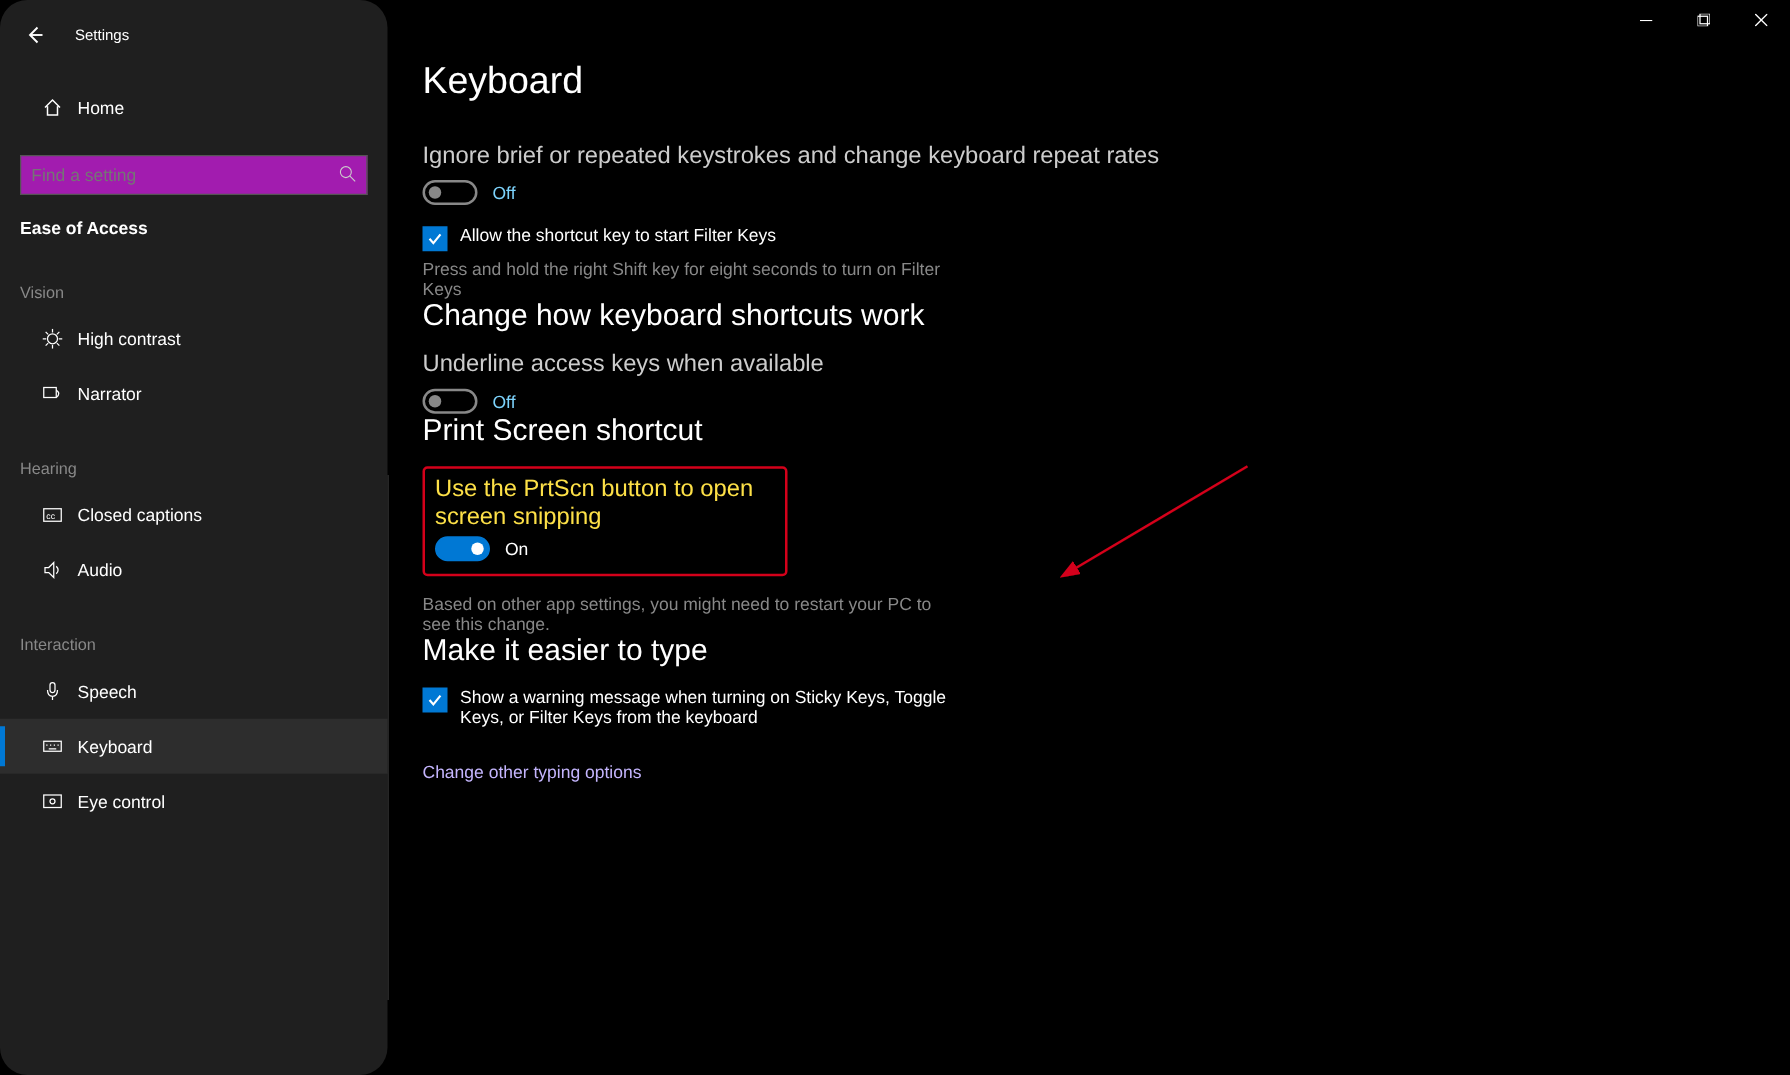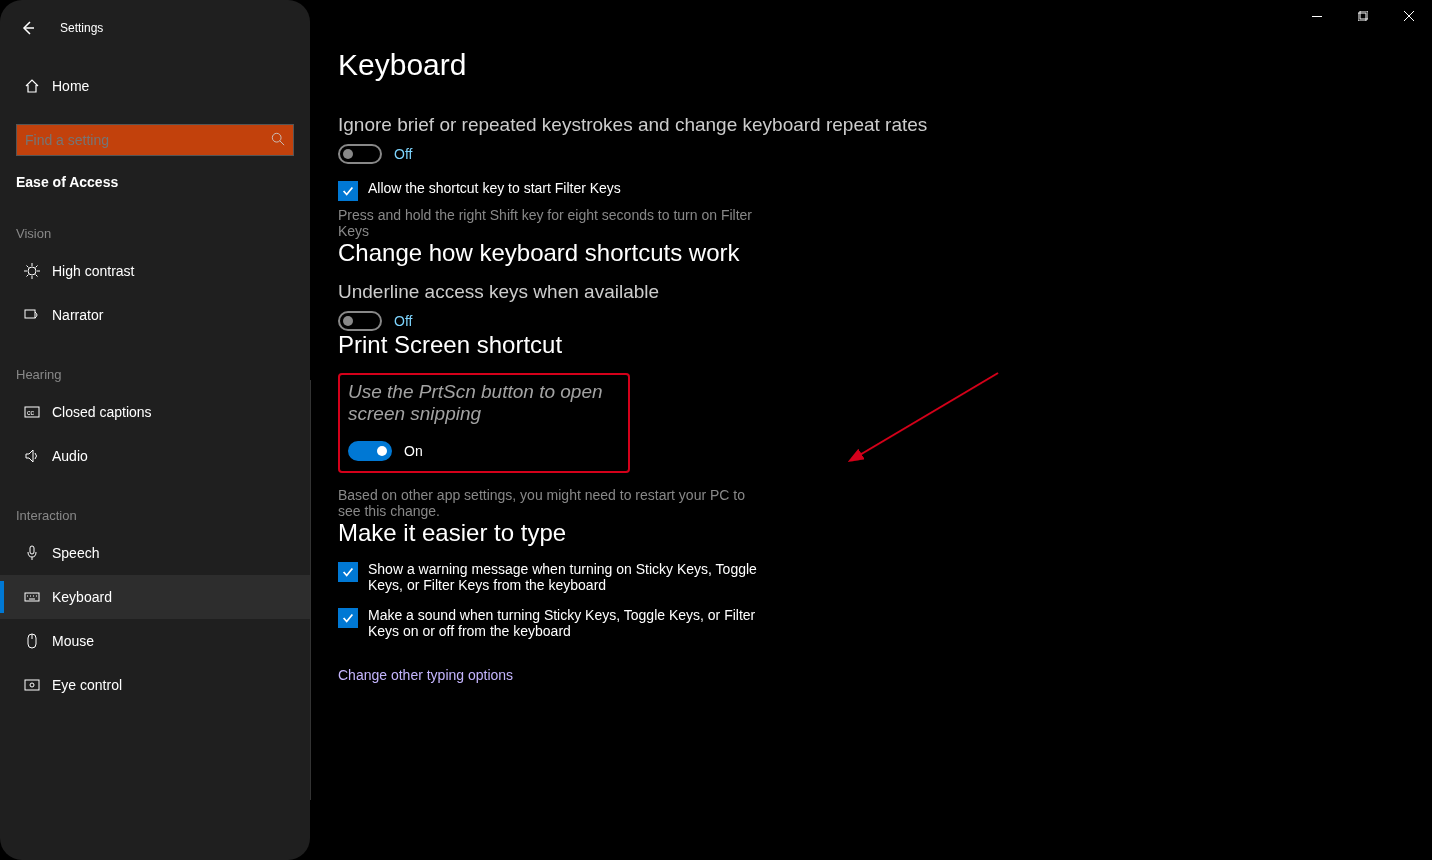--- a/index.html
+++ b/index.html
@@ -50,21 +50,21 @@
     display: flex; align-items: center;
     height: 40px;
     padding-left: 16px;
     margin-top: 16px;
   }
   .home-row .icon { width: 28px; }
   .search-box {
     margin: 16px 16px 0 16px;
     height: 32px;
     border: 1px solid #555;
-    background: #c2410c;
+    background: #a21caf;
     display: flex; align-items: center;
     padding: 0 8px;
     justify-content: space-between;
     color: #999;
   }
   .search-box input {
     background: transparent; border: none;
     color: #fff; font-size: 14px;
     width: 220px; outline: none;
   }
@@ -75,21 +75,21 @@
     font-size: 14px;
   }
   .section-label {
     color: #888;
     font-size: 13px;
     padding: 30px 16px 8px 16px;
   }
   .nav-item {
     display: flex; align-items: center;
     height: 44px;
-    padding-left: 24px;
+    padding-left: 34px;
     color: #fff;
     position: relative;
   }
   .nav-item .icon { width: 28px; display:flex; align-items:center; }
   .nav-item.active {
     background: #2d2d2d;
   }
   .nav-item.active::before {
     content: "";
     position: absolute;
@@ -177,21 +177,21 @@
     margin-top: 28px;
     display: inline-block;
   }
   .highlight-box {
     border: 2px solid #d4001a;
     border-radius: 4px;
     padding: 6px 10px 10px 8px;
     width: 292px;
     box-shadow: 3px 3px 4px rgba(0,0,0,0.8);
   }
-  .highlight-box .desc { color: #a3a3a3; margin-bottom:16px;font-style:italic;}
+  .highlight-box .desc { color: #fde047; margin-bottom:4px;}
   .arrow {
     position: absolute;
     left: 510px; top: 320px;
     pointer-events: none;
   }
 </style>
 </head>
 <body>
 
 <div class="window-controls">
@@ -316,29 +316,20 @@
           <line x1="3" y1="7" x2="4" y2="7" stroke="#fff"></line>
           <line x1="6" y1="7" x2="7" y2="7" stroke="#fff"></line>
           <line x1="9" y1="7" x2="10" y2="7" stroke="#fff"></line>
           <line x1="12" y1="7" x2="13" y2="7" stroke="#fff"></line>
           <line x1="5" y1="10" x2="11" y2="10" stroke="#fff"></line>
         </svg>
     </span>
     <span>Keyboard</span>
   </div>
 
-  <div class="nav-item">
-    <span class="icon">
-      <svg width="16" height="16" viewBox="0 0 16 16">
-          <rect x="4" y="1" width="8" height="14" rx="4" fill="none" stroke="#fff"></rect>
-          <line x1="8" y1="1" x2="8" y2="6" stroke="#fff"></line>
-        </svg>
-    </span>
-    <span>Mouse</span>
-  </div>
 
   <div class="nav-item">
     <span class="icon">
       <svg width="16" height="16" viewBox="0 0 16 16">
           <rect x="1" y="3" width="14" height="10" fill="none" stroke="#fff"></rect>
           <circle cx="8" cy="8" r="2" fill="none" stroke="#fff"></circle>
         </svg>
     </span>
     <span>Eye control</span>
   </div>
@@ -383,28 +374,20 @@
   <div class="hint" style="margin-top:14px;">Based on other app settings, you might need to restart your PC to see this change.</div>
 
   <h2>Make it easier to type</h2>
   <div class="check-row">
     <div class="checkbox">
       <svg width="14" height="14" viewBox="0 0 16 16">
           <path d="M3 8 L6.5 12 L13 4" fill="none" stroke="#fff" stroke-width="2"></path>
         </svg>
     </div>
     <span>Show a warning message when turning on Sticky Keys, Toggle Keys, or Filter Keys from the keyboard</span>
-  </div>
-  <div class="check-row" style="margin-top:14px;">
-    <div class="checkbox">
-      <svg width="14" height="14" viewBox="0 0 16 16">
-          <path d="M3 8 L6.5 12 L13 4" fill="none" stroke="#fff" stroke-width="2"></path>
-        </svg>
-    </div>
-    <span>Make a sound when turning Sticky Keys, Toggle Keys, or Filter Keys on or off from the keyboard</span>
   </div>
 
   <a class="link">Change other typing options</a>
 
   
   <svg class="arrow" width="160" height="100">
     <defs>
       <filter id="sh">
           <feDropShadow dx="2" dy="2" stdDeviation="1" flood-color="#000" flood-opacity="0.7"></feDropShadow>
         </filter>

